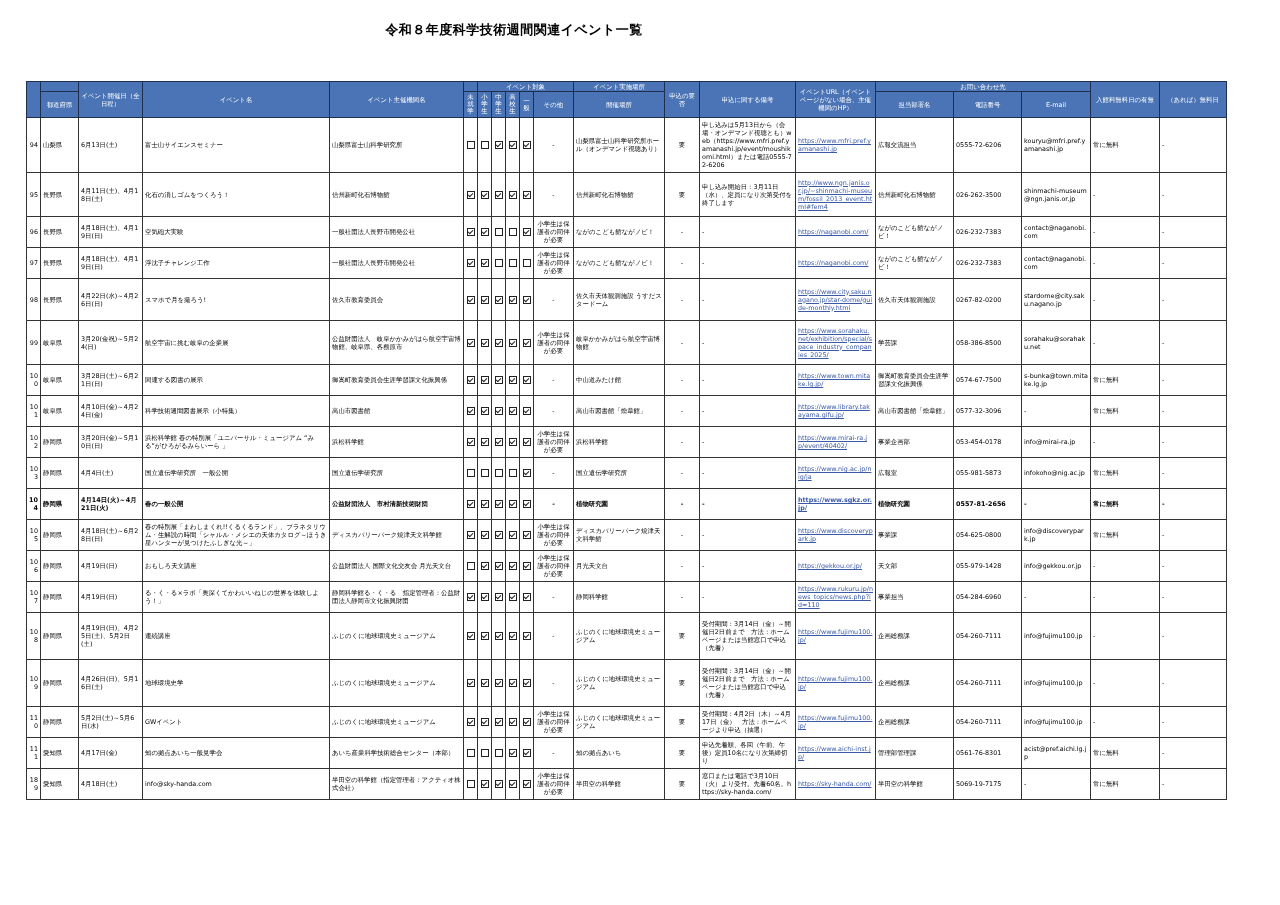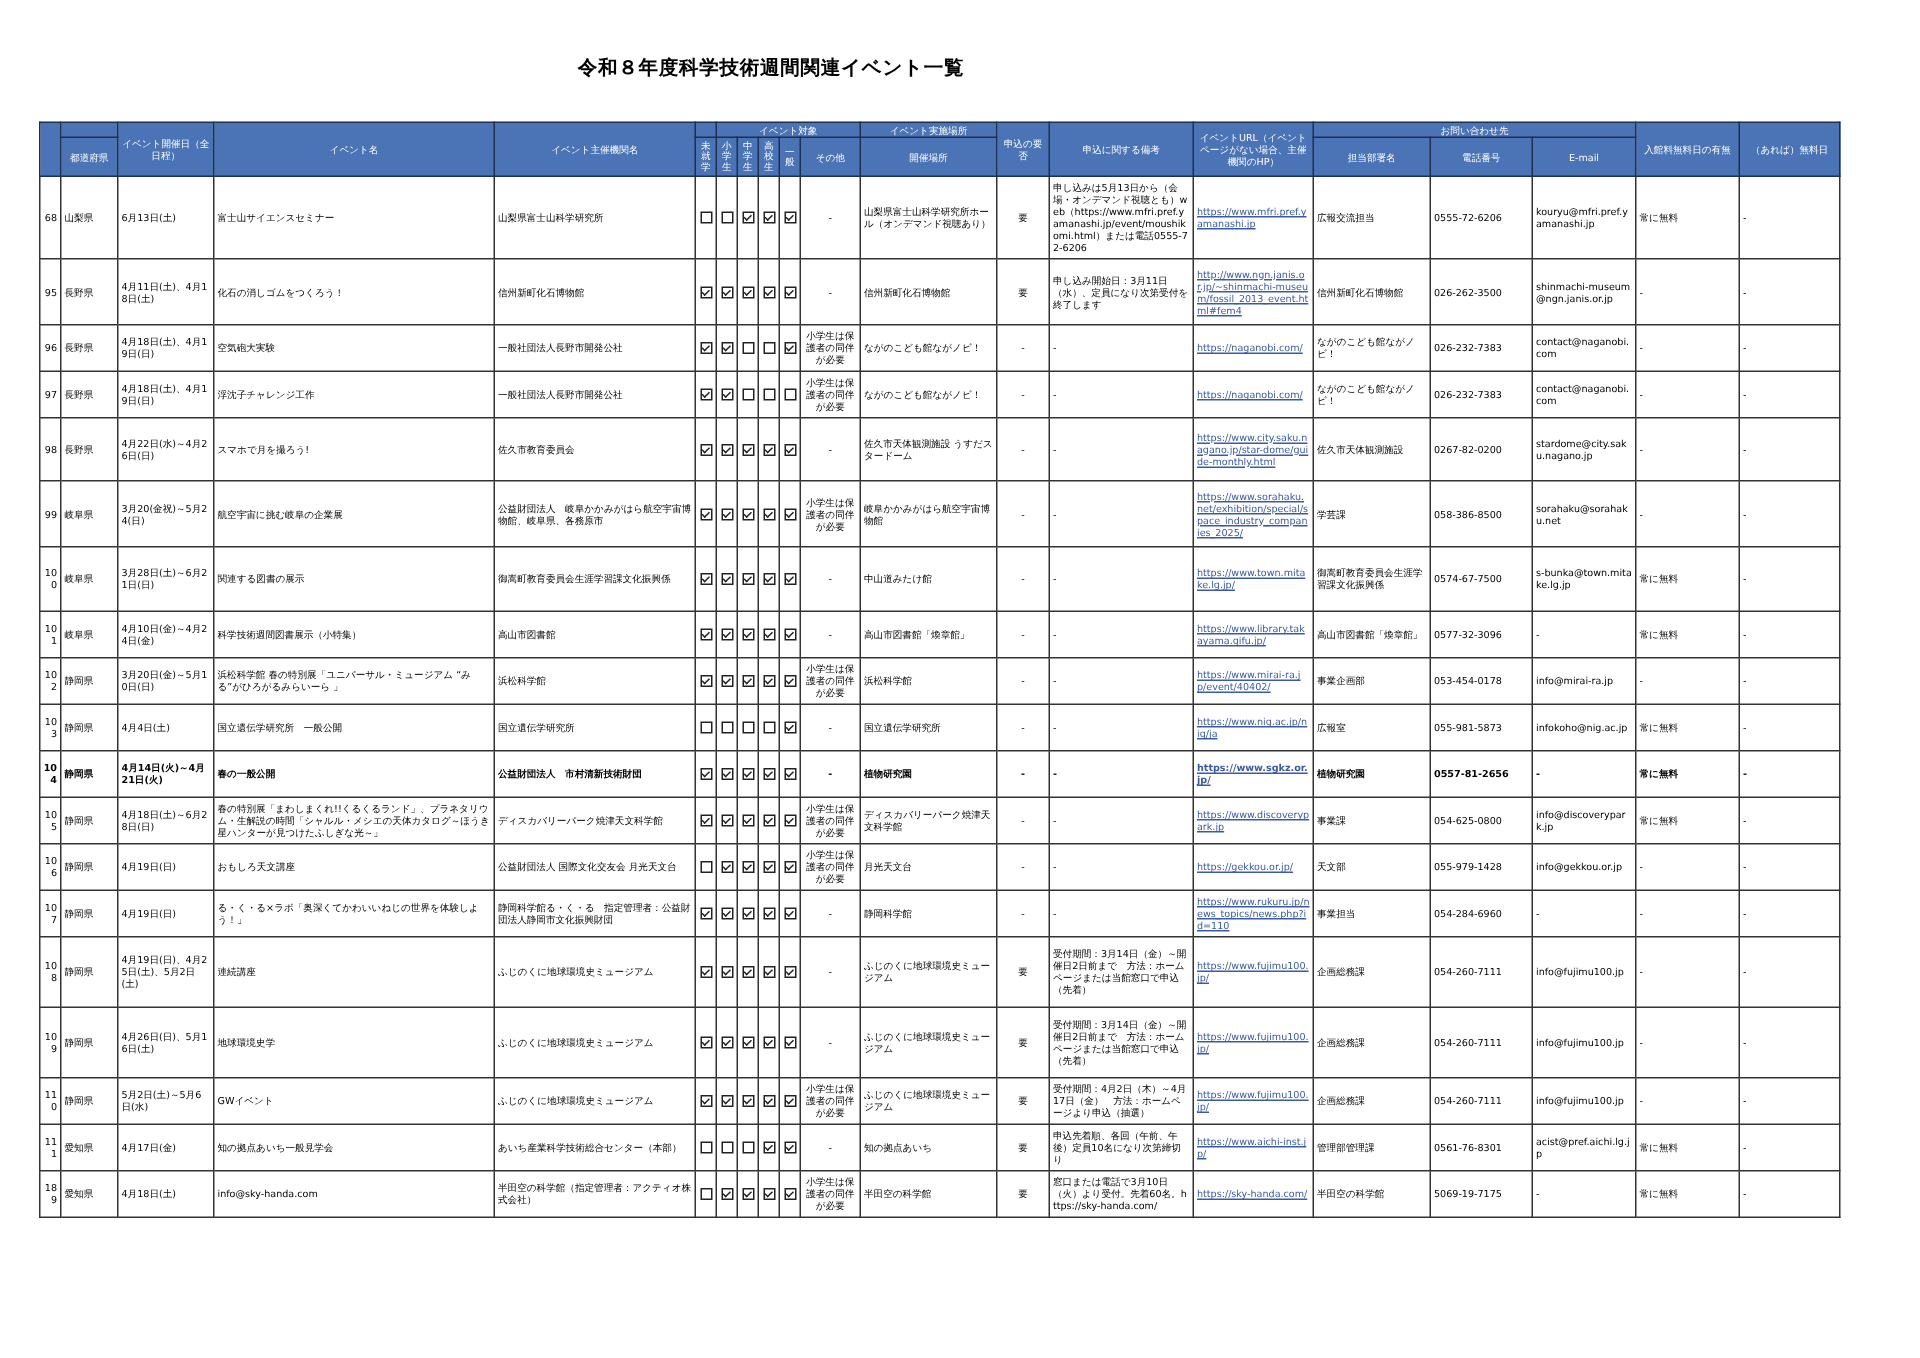--- a/index.html
+++ b/index.html
@@ -1,18 +1,18 @@
 <!DOCTYPE html>
 <html><head>
 <meta charset="utf-8">
 <style>
   html, body { margin: 0; padding: 0; background: #ffffff; }
   body { width: 1280px; height: 905px; position: relative; overflow: hidden;
          font-family: "DejaVu Sans", "Liberation Sans", sans-serif; color: #000; }
-  .title { position: absolute; top: 36px; left: 0; width: 1028px; text-align: center;
+  .title { position: absolute; top: 21px; left: 0; width: 1028px; text-align: center;
            font-size: 13px; font-weight: bold; letter-spacing: 0.5px; }
   table.ev { position: absolute; top: 81px; left: 26px; width: 1200px;
              border-collapse: collapse; table-layout: fixed; font-size: 6.4px; line-height: 1.25; }
   table.ev th { background: #4a74b5; color: #fff; font-weight: normal; border: 1px solid #1f2f4f;
                 text-align: center; vertical-align: middle; padding: 0 1px; }
   table.ev th.grp { height: 9px; }
   table.ev th.vert { line-height: 1.05; }
   table.ev td { border: 1px solid #333; vertical-align: middle; padding: 1px 2px; overflow: hidden;
                 word-break: break-all; background: #fff; }
   td.num { text-align: right; padding-right: 1px; }
@@ -77,21 +77,21 @@
       <th class="vert">一般</th>
       <th>その他</th>
       <th>開催場所</th>
       <th>担当部署名</th>
       <th>電話番号</th>
       <th>E-mail</th>
     </tr>
   </thead>
   <tbody id="rows">
       <tr style="height: 55px;">
-        <td class="num">68</td>
+        <td class="num">94</td>
         <td>山梨県</td>
         <td>6月13日(土)</td>
         <td>富士山サイエンスセミナー</td>
         <td>山梨県富士山科学研究所</td>
         <td class="c"><span class="cb"></span></td>
         <td class="c"><span class="cb"></span></td>
         <td class="c"><span class="cb on"></span></td>
         <td class="c"><span class="cb on"></span></td>
         <td class="c"><span class="cb on"></span></td>
         <td class="c">-</td>
@@ -208,21 +208,21 @@
         <td>岐阜かかみがはら航空宇宙博物館</td>
         <td class="c">-</td>
         <td>-</td>
         <td class="link">https://www.sorahaku.net/exhibition/special/space_industry_companies_2025/</td>
         <td>学芸課</td>
         <td>058-386-8500</td>
         <td>sorahaku@sorahaku.net</td>
         <td>-</td>
         <td>-</td>
       </tr>
-      <tr style="height: 43px; margin-left: 32px;">
+      <tr style="height: 31px; margin-left: 32px;">
         <td class="num">100</td>
         <td>岐阜県</td>
         <td>3月28日(土)～6月21日(日)</td>
         <td>関連する図書の展示</td>
         <td>御嵩町教育委員会生涯学習課文化振興係</td>
         <td class="c"><span class="cb on"></span></td>
         <td class="c"><span class="cb on"></span></td>
         <td class="c"><span class="cb on"></span></td>
         <td class="c"><span class="cb on"></span></td>
         <td class="c"><span class="cb on"></span></td>

